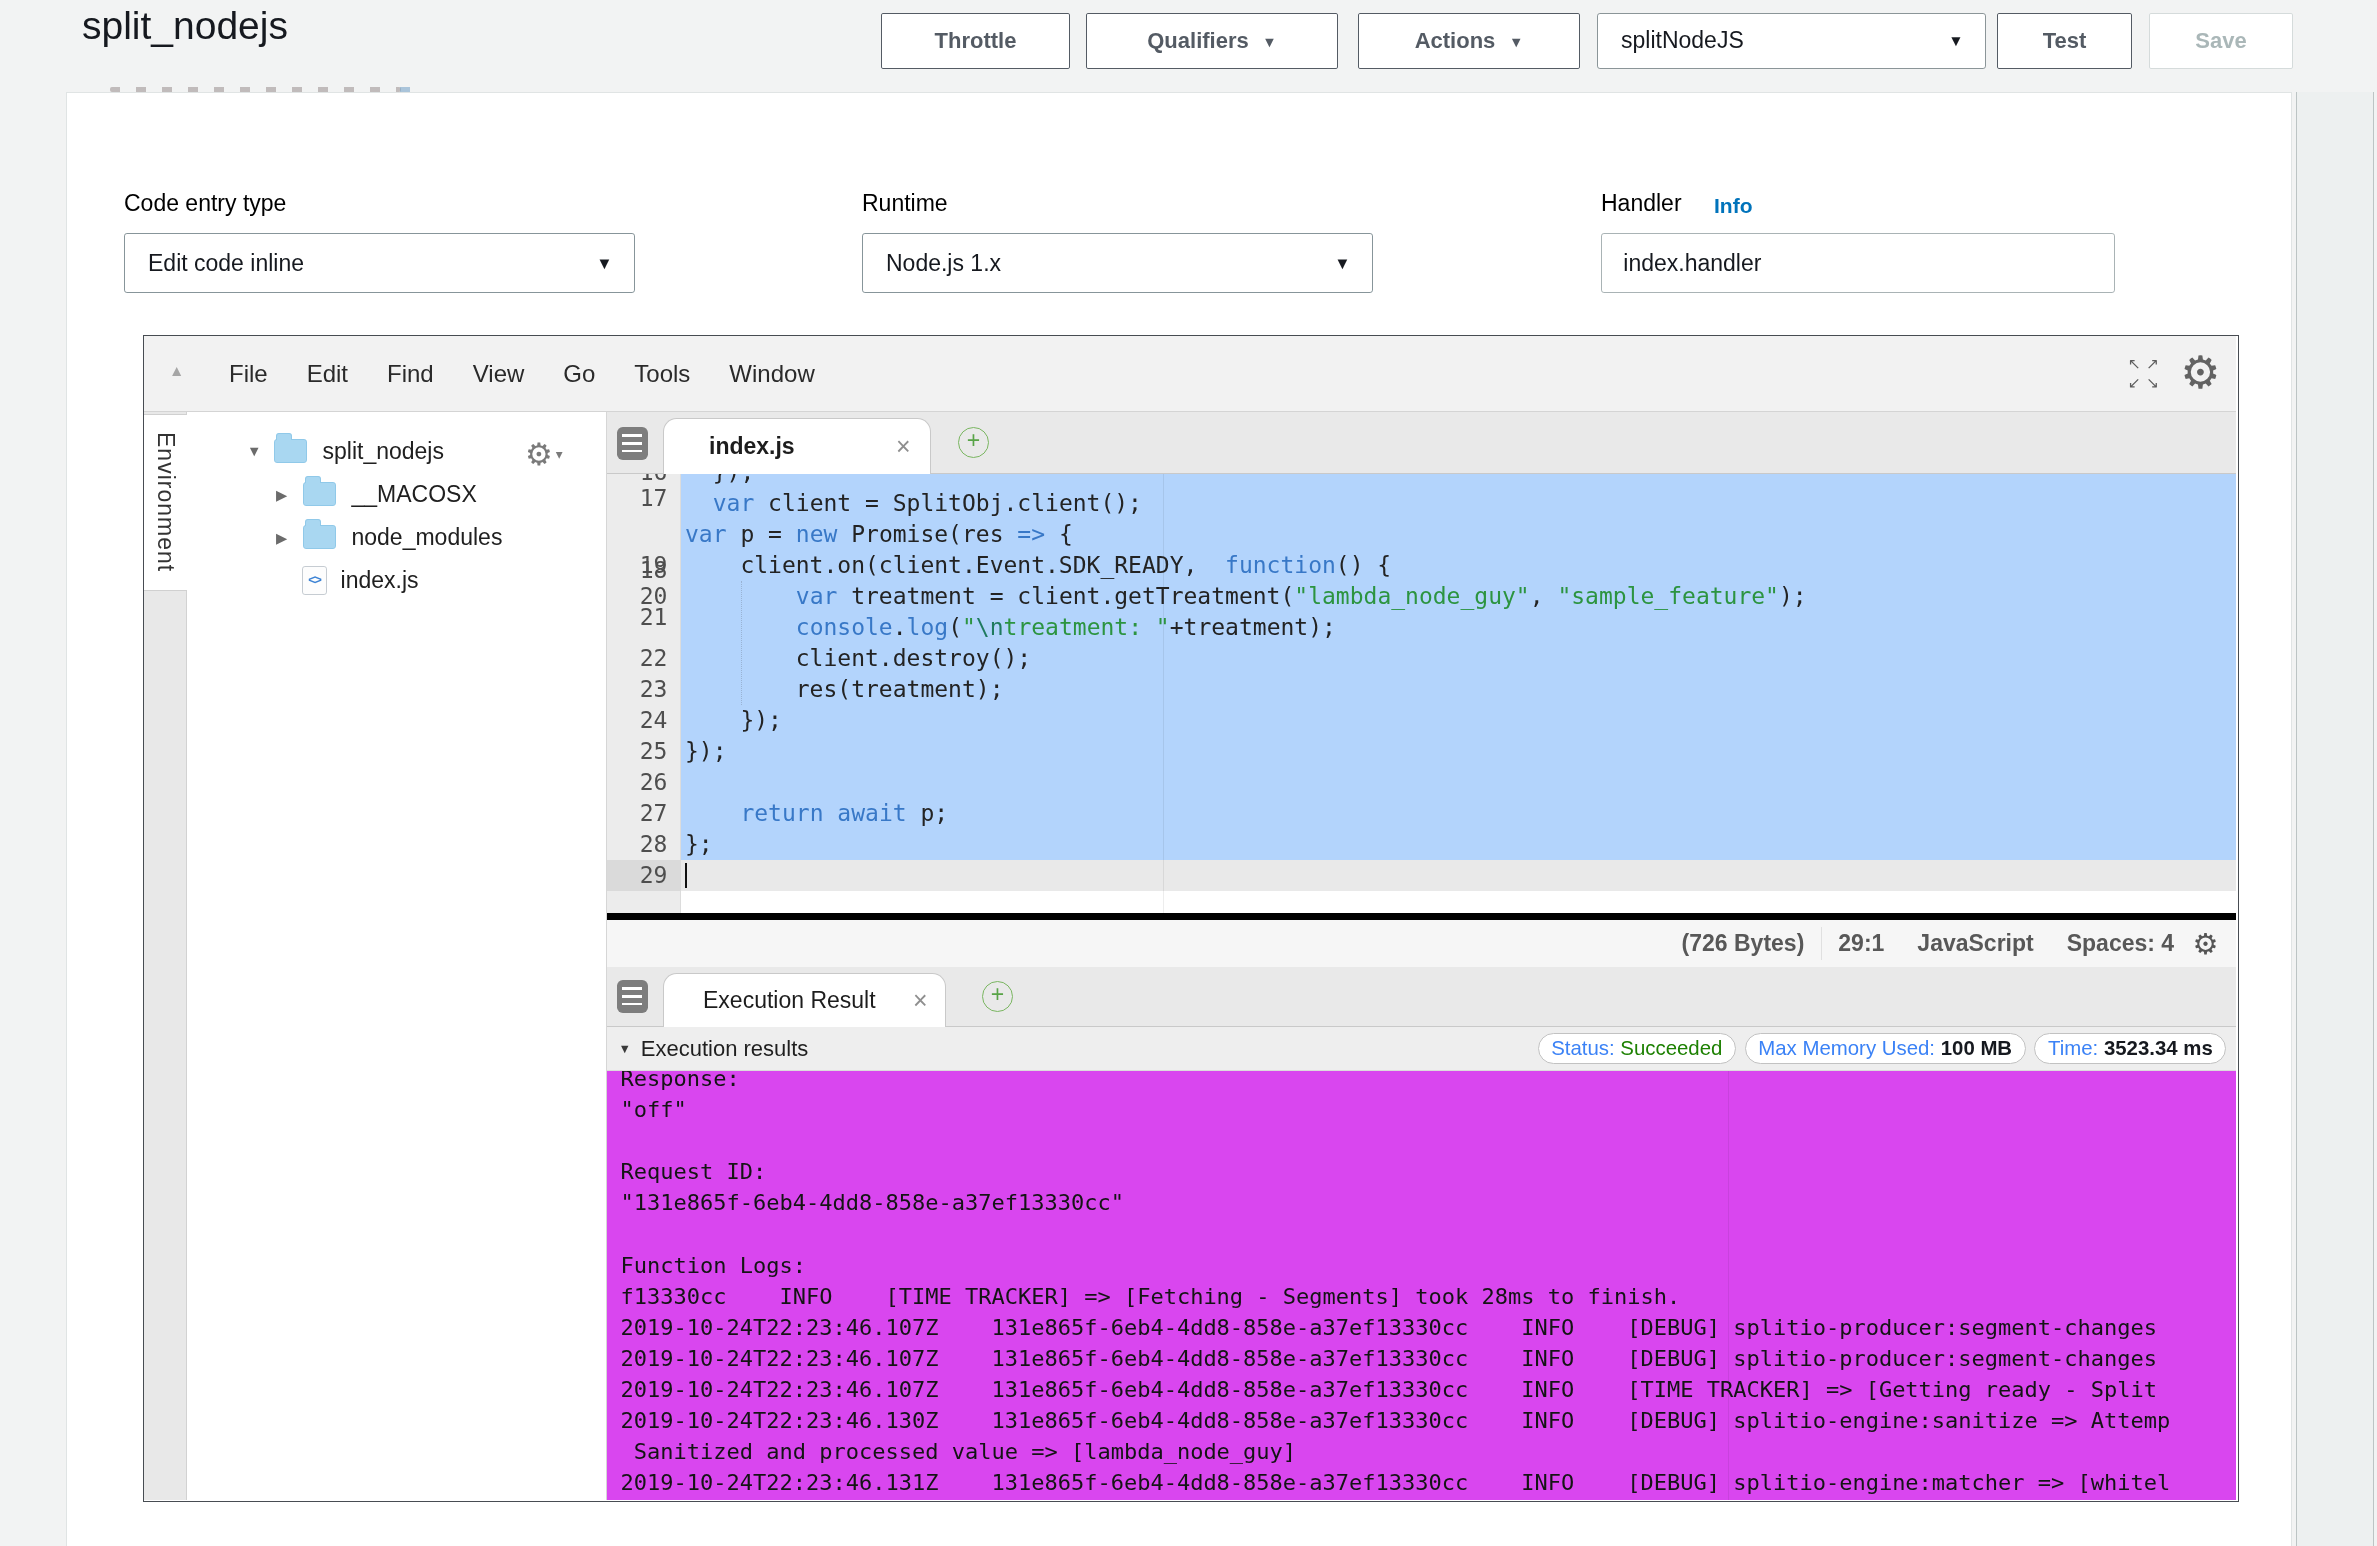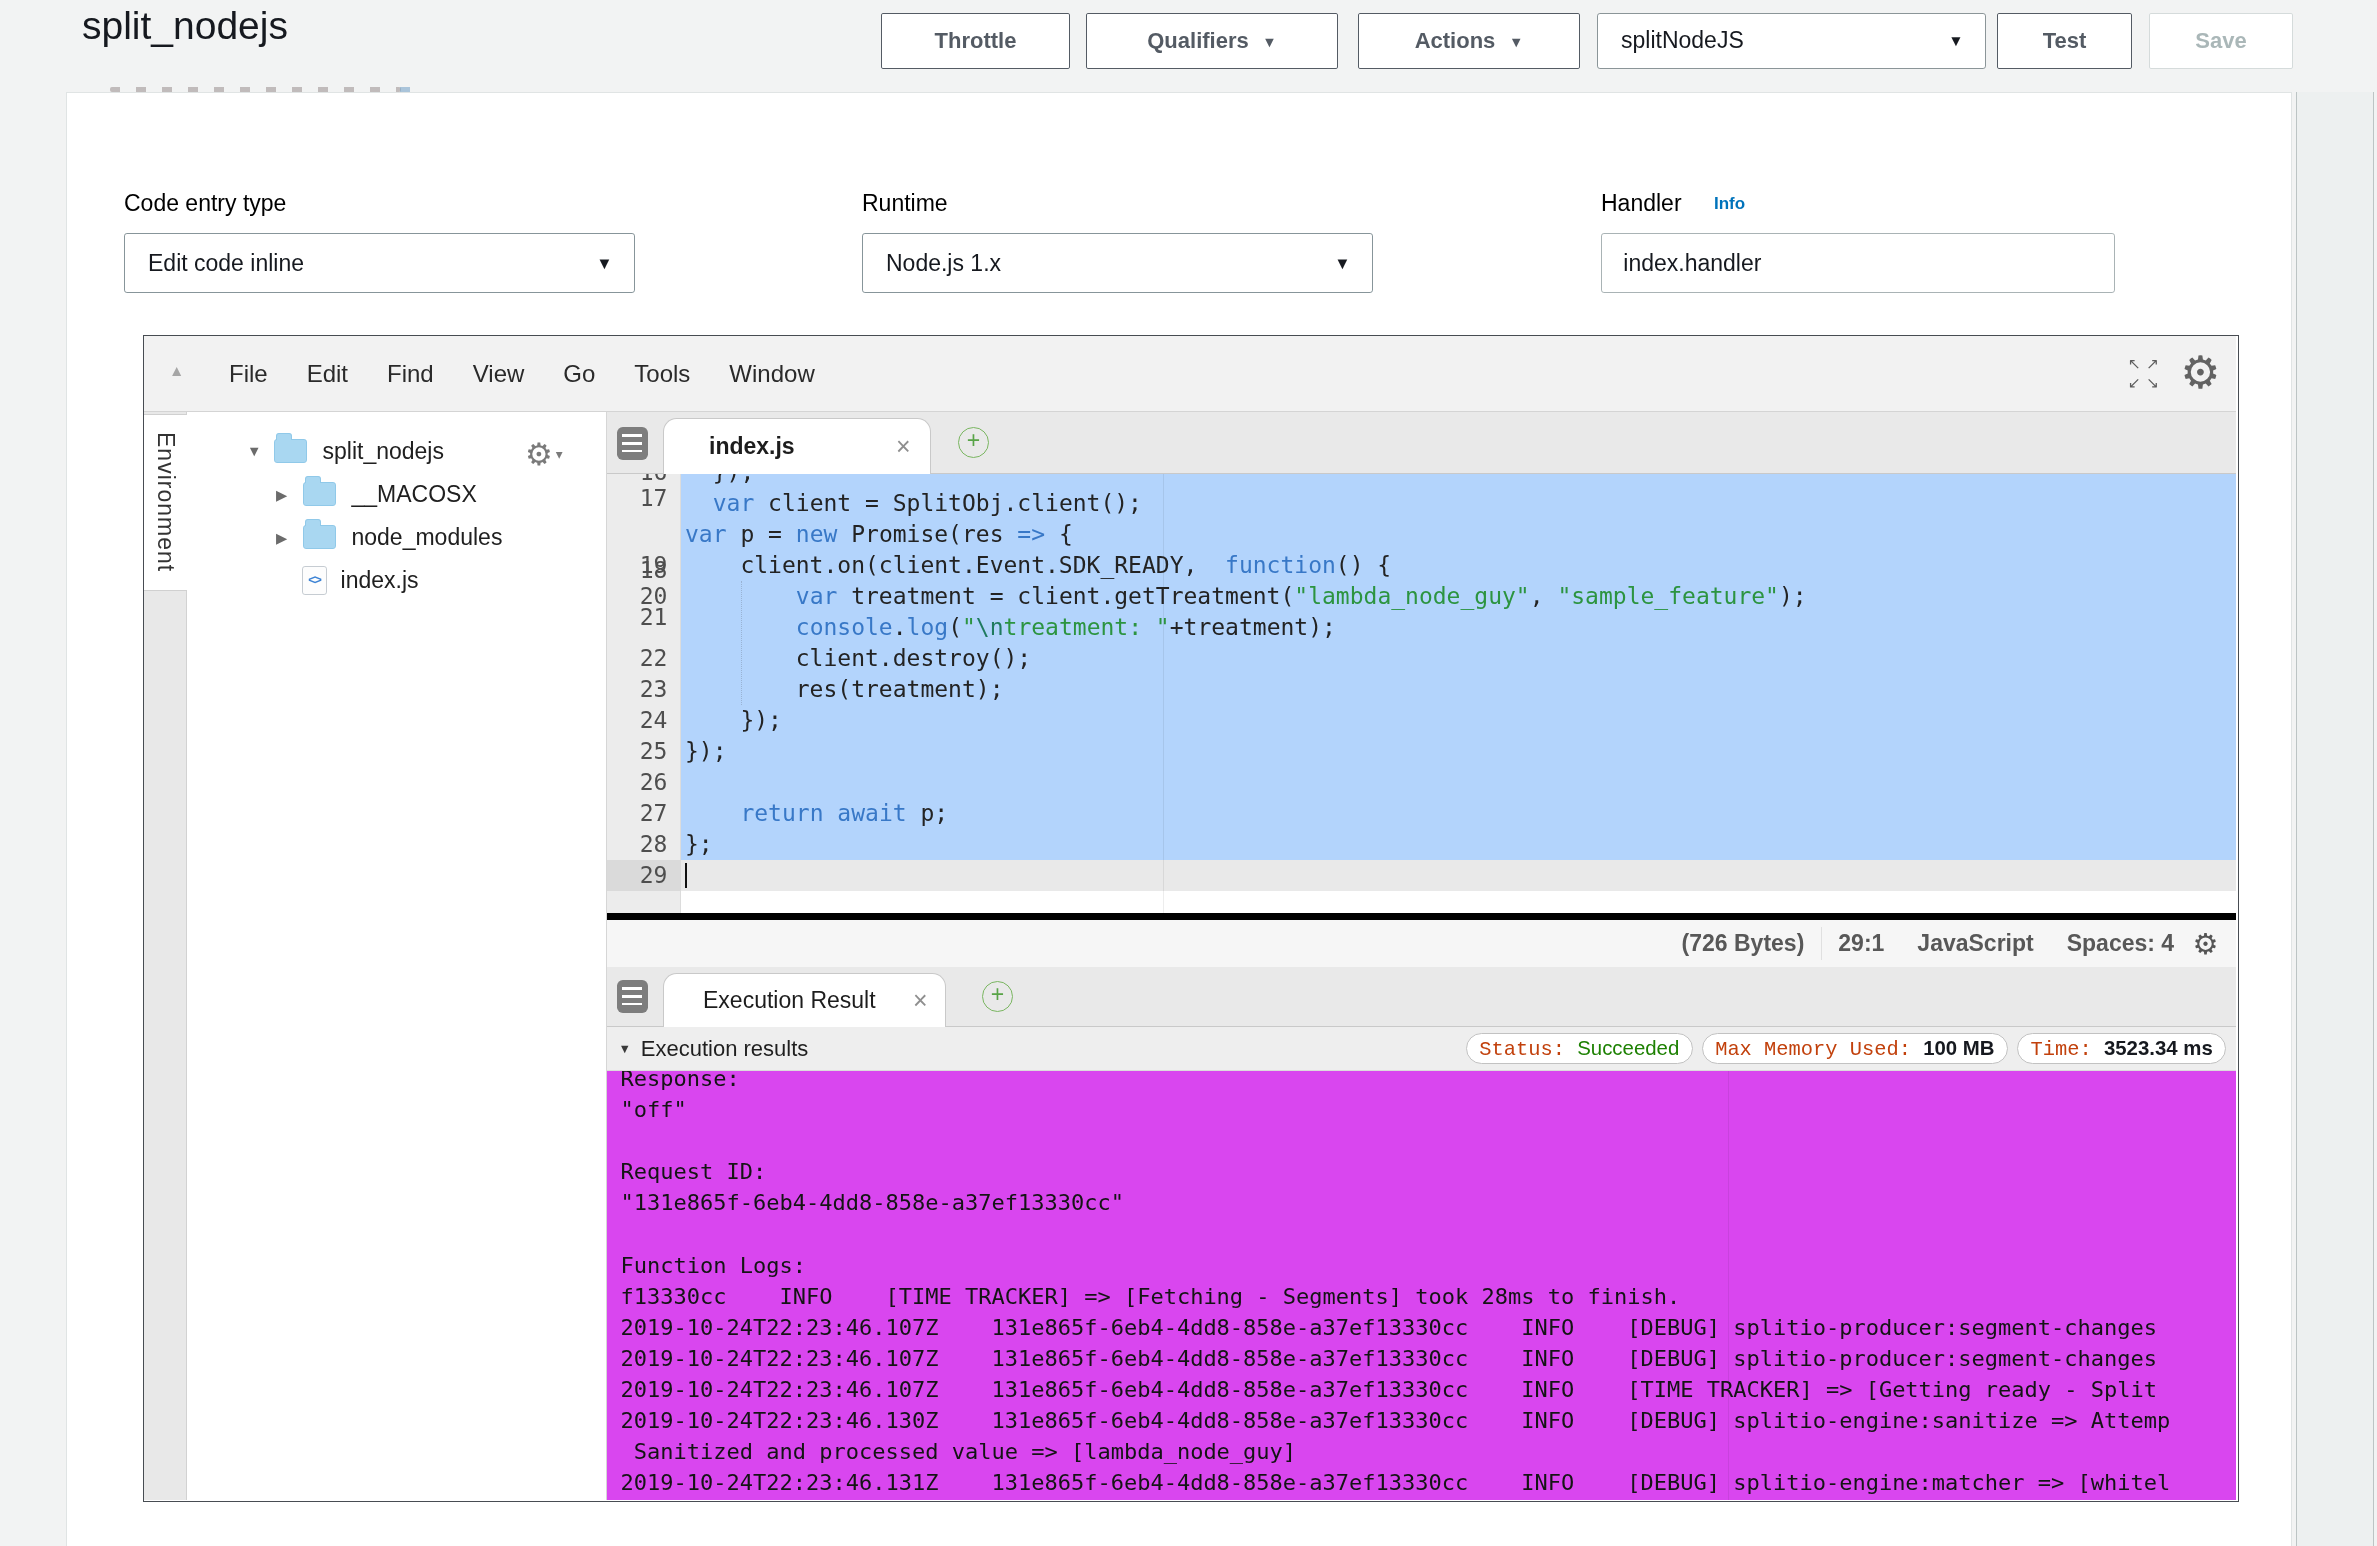--- a/index.html
+++ b/index.html
@@ -28,21 +28,21 @@
           border:1px solid #e0e4e4; border-bottom:none; }
   #cut-sliver { position:absolute; left:110px; top:87px; width:291px; height:4.9px; opacity:.5; border-radius:1.9px;
     background:repeating-linear-gradient(90deg,#8f8383 0 9.7px, rgba(0,0,0,0) 9.7px 26px); }
   #cut-sliver-blue { position:absolute; left:400px; top:87px; width:9.7px; height:4.9px; background:#7aa5c9; opacity:.6; }
   #scrollstrip { position:absolute; left:2296px; top:92px; width:78px; height:1455px; background:#edf0f0;
                  border-left:1.9px solid #bcc4c4; border-right:1.9px solid #bcc4c4; }
 
   
   .formlabel { position:absolute; top:190px; font-size:23px; color:#000; }
   #lbl-entry { left:124px; } #lbl-runtime { left:862px; } #lbl-handler { left:1601px; }
-  #info-link { position:absolute; left:1714px; top:194px; font-size:17px; font-weight:700; color:#0073bb; cursor:pointer; }
+  #info-link { position:absolute; left:1714px; top:194px; font-size:21px; font-weight:700; color:#0073bb; cursor:pointer; }
   .awsselect { position:absolute; top:233px; height:60px; background:#fff; border:1px solid #87959a;
                border-radius:2.9px; display:flex; align-items:center; justify-content:space-between;
                padding:0 21.3px 0 23px; font-size:23px; color:#16191f; cursor:pointer; }
   .awsselect .chev { font-size:16.5px; }
   #sel-entry { left:124px; width:511px; }
   #sel-runtime { left:862px; width:511px; }
   #handler-input { position:absolute; left:1601px; top:233px; width:514px; height:60px; background:#fff;
                    border:1px solid #a9b3b5; border-radius:2.9px; font-size:23px; padding:0 21.3px; color:#16191f;
                    font-family:"Liberation Sans",sans-serif; }
 
@@ -126,21 +126,21 @@
   #statusgear { font-size:29px; color:#555; margin-left:1.9px; cursor:pointer; }
 
   
   #execheader { position:absolute; left:0; top:615px; width:1629px; height:44px; background:#eee;
                 border-bottom:1px solid #dcdcdc; display:flex; align-items:center; }
   #exec-title { margin-left:11.6px; font-size:22px; color:#1f1f1f; display:flex; gap:9.7px; align-items:center; cursor:pointer; }
   .disclosure { font-size:12.6px; color:#3a3a3a; }
   #badges { margin-left:auto; margin-right:9.7px; display:flex; gap:8.7px; align-items:center; }
   .pill { background:#fff; border:1px solid #c2c2c2; border-radius:15.5px; padding:2.9px 12.6px;
           font-size:20.4px; white-space:nowrap; }
-  .pill-label { color:#c2410c;font-family:Liberation Mono, monospace; }
+  .pill-label { color:#3b82f6; }
   .pill-val.green { color:#1d8102; }
   .pill-val.dark { color:#16191f; font-weight:700; }
   #logarea { position:absolute; left:0; top:659px; width:1629px; height:429px; background:#d946ef; overflow:hidden; }
   .log-line { position:absolute; left:13.6px; height:31px; white-space:pre;
               font-family:"DejaVu Sans Mono",monospace; font-size:22px; line-height:31px; color:#141414; }
   #printmargin-exec { position:absolute; left:1121px; top:0; width:1px; height:429px; background:rgba(0,0,0,0.07); }
 </style>
 </head>
 <body>
 

